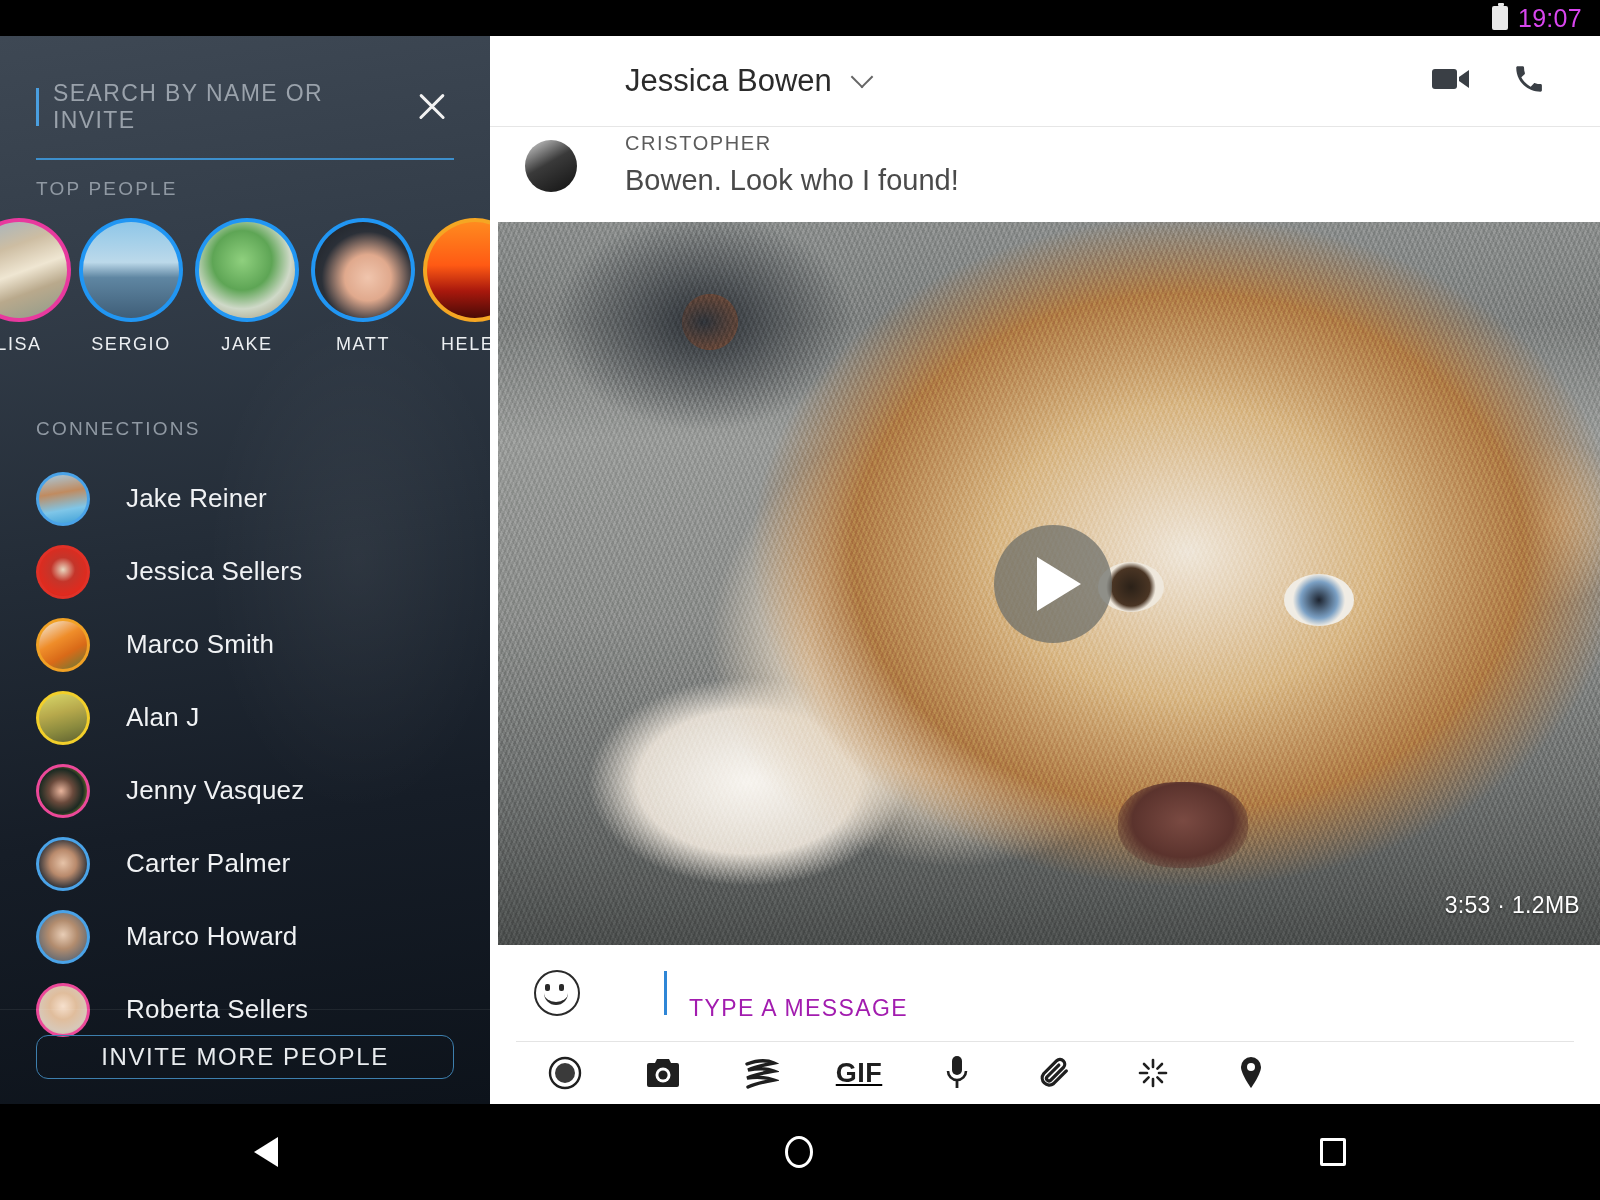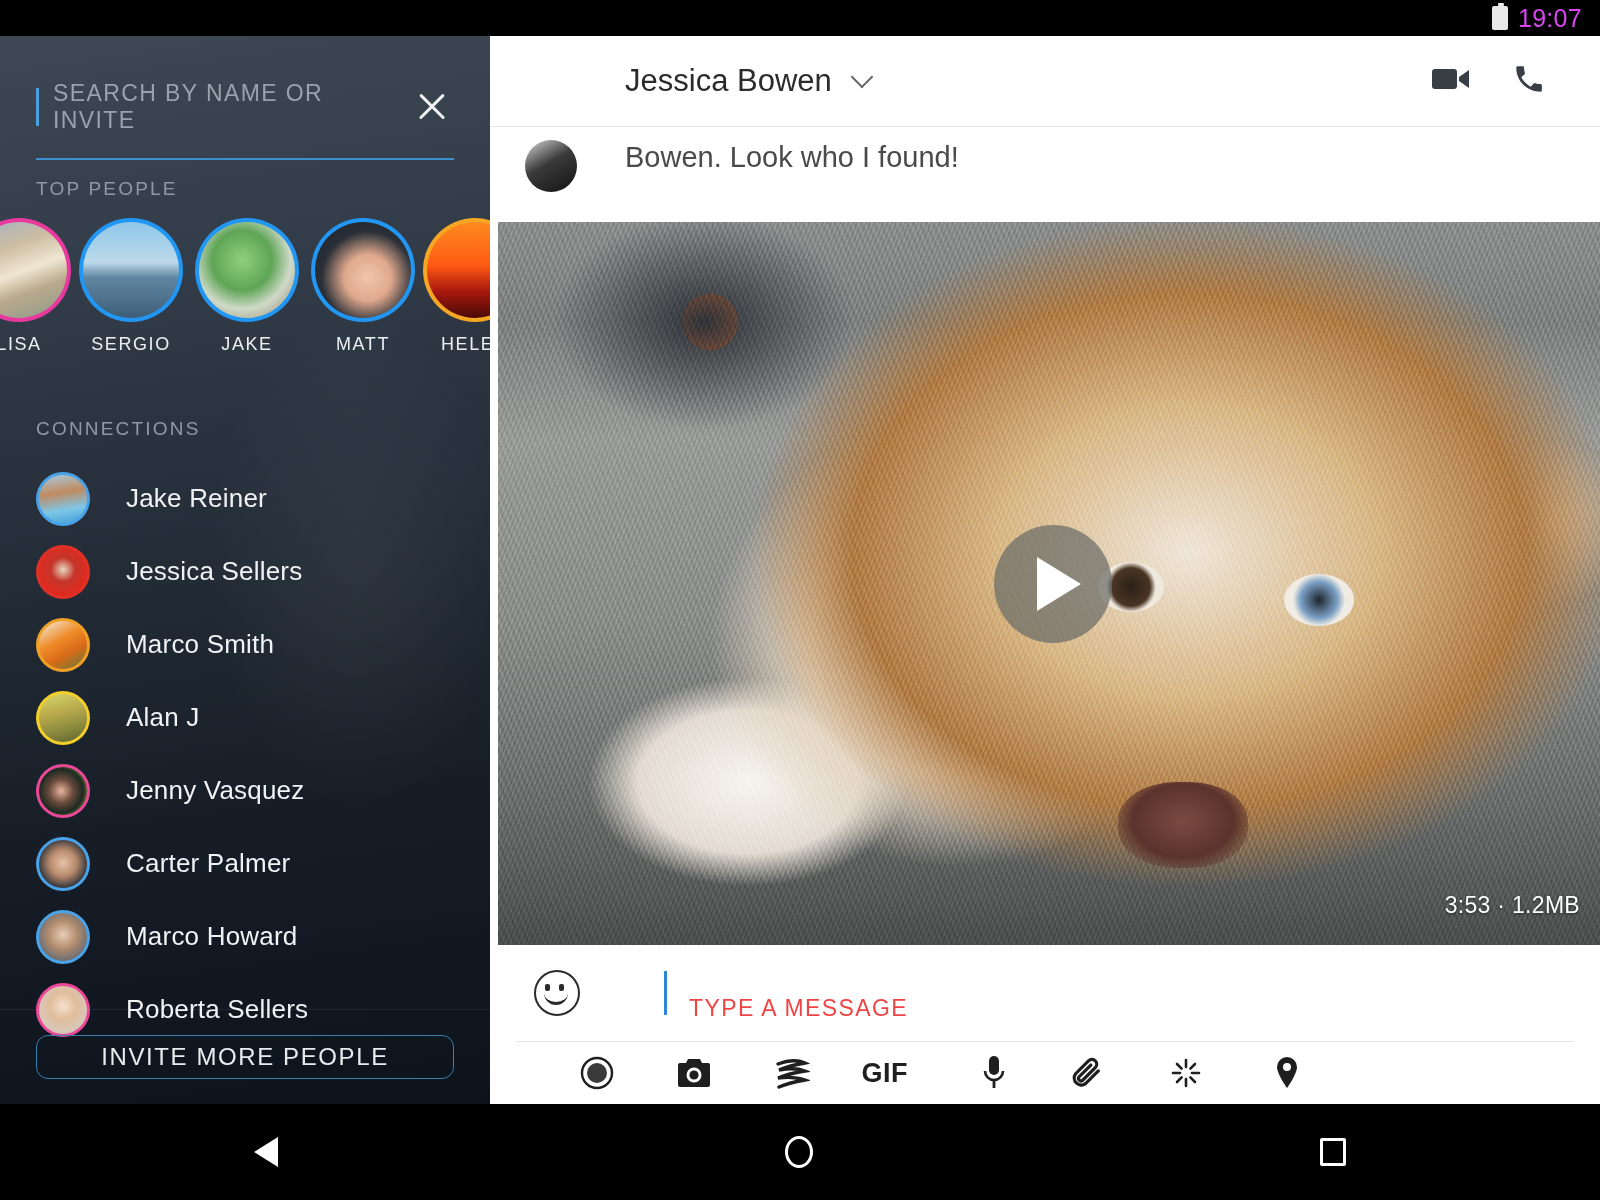--- a/index.html
+++ b/index.html
@@ -138,26 +138,26 @@
   .emoji-btn { width:46px; height:46px; border-radius:50%; border:2.6px solid #2a2a2a;
                position:relative; flex:0 0 auto; cursor:pointer; margin-left:18px; }
   .emoji-btn:before { content:""; position:absolute; top:12px; left:9px; width:5px;
                       height:7px; border-radius:2px; background:#2a2a2a;
                       box-shadow:14px 0 0 #2a2a2a; }
   .emoji-btn:after { content:""; position:absolute; bottom:9px; left:8px; width:24px;
                      height:11px; border-bottom:3px solid #2a2a2a;
                      border-radius:0 0 13px 13px; }
   .msg-caret { width:3px; height:44px; background:#2e86d6; margin-left:84px;
                flex:0 0 auto; }
-  .msg-ph { color:#ef4444; font-size:23px; letter-spacing:1.4px; margin-left:22px;margin-top:31px; }
+  .msg-ph { color:#a21caf; font-size:23px; letter-spacing:1.4px; margin-left:22px;margin-top:31px; }
   .divider { height:1px; background:#e4e4e4; margin:0 26px; }
   .tool-row { display:flex; align-items:center; height:62px; padding-left:26px;
               gap:0; }
   .tool { width:98px; height:62px; display:flex; align-items:center;
-          justify-content:flex-end; cursor:pointer; }
+          justify-content:center; cursor:pointer;text-decoration:underline; }
   .gif-txt { font-size:27px; font-weight:bold; color:#1f1f1f; letter-spacing:.5px;
              font-family:"Liberation Sans", sans-serif; }
 
   
   .navbar { position:absolute; bottom:0; left:0; width:1600px; height:96px;
             background:#000; display:flex; align-items:center;
             justify-content:space-around; }
   .nav-back { width:0; height:0; border-right:24px solid #fff;
               border-top:15px solid transparent; border-bottom:15px solid transparent;
               cursor:pointer; }
@@ -275,20 +275,21 @@
 
     <div class="invite-wrap">
       <div class="invite-btn">INVITE MORE PEOPLE</div>
     </div>
   </div>
 
   <div class="chat">
 
     <div class="msg-block">
       <div class="msg-avatar"></div>
+      <div class="msg-sender">CRISTOPHER</div>
       <div class="msg-text">Bowen. Look who I found!</div>
     </div>
 
     <div class="chat-header">
       <div class="chat-title">Jessica Bowen</div>
       <div class="chev"></div>
       <div class="hdr-actions">
         <span class="ic">
           <svg width="38" height="26" viewBox="0 0 38 26">
             <rect x="0" y="3" width="25" height="20" rx="3" fill="#3a3f45"></rect>

